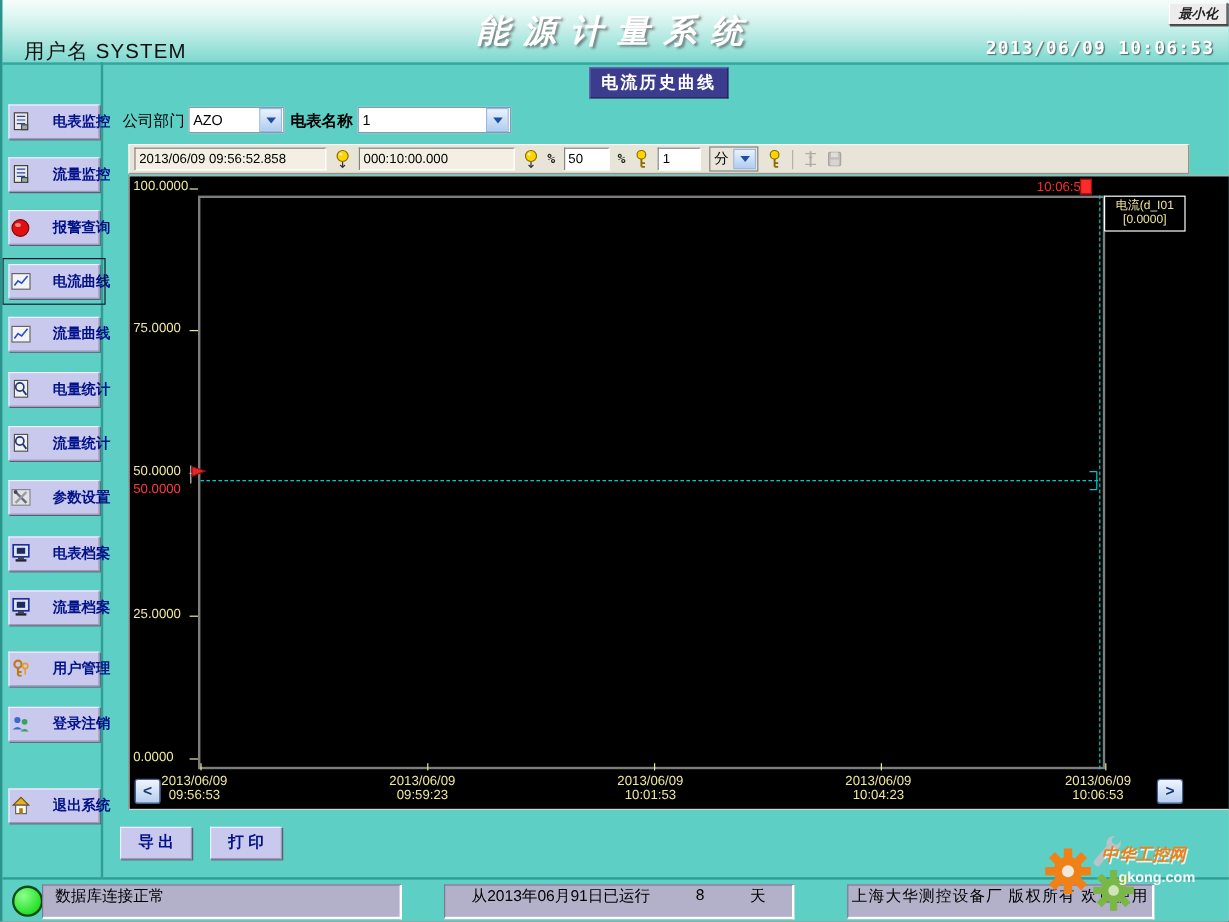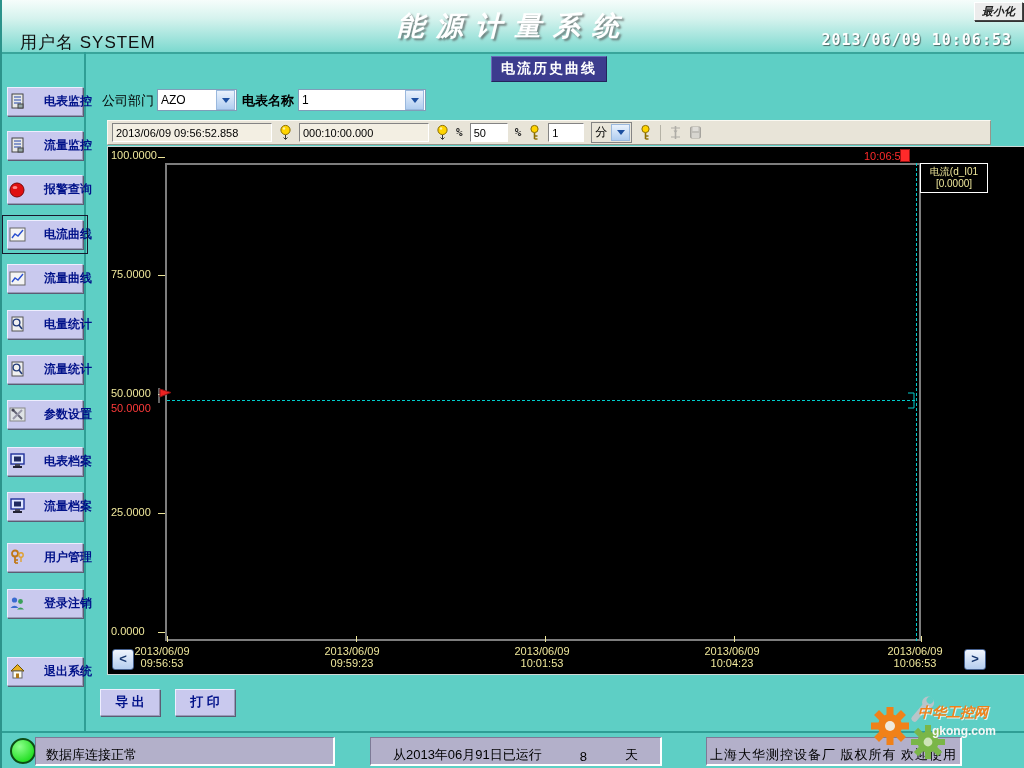--- a/index.html
+++ b/index.html
@@ -87,21 +87,21 @@
   
   .action-btn{ position:absolute; top:689px; width:58px; height:25px; background:#c9c9ee;
                border:1px solid #9a9ab8; border-top-color:#eef; border-left-color:#eef;
                box-shadow:1px 1px 0 #5c5c74; color:#001189; font-weight:bold; font-size:13px;
                text-align:center; line-height:24px; cursor:pointer;}
   .statusbar{ position:absolute; left:0; top:731px; width:1024px; height:37px; border-top:2px solid #2f9e95;}
   .led{ position:absolute; left:8px; top:5px; width:22px; height:22px; border-radius:50%;
         background:radial-gradient(circle at 35% 30%, #8cff8c, #00d400); border:2px solid #0c4d14;}
   .sb-panel{ position:absolute; top:4px; height:26px; background:#b3b0ca; color:#000; font-size:13px;
              border:1px solid #7d7a96; border-right:2px solid #fff; border-bottom:2px solid #fff;
-             display:flex; align-items:flex-end;}
+             display:flex; align-items:flex-start;}
   .sb-run{ justify-content:center; gap:38px;}
   .sb-copy{ justify-content:center; letter-spacing:1px;}
 
   
   .watermark{ position:absolute; left:864px; top:696px; width:160px; height:72px; z-index:9; pointer-events:none;}
   .wm-t1{ position:absolute; left:52px; top:8px; color:#f08119; font-size:14px; font-weight:bold;
           font-style:italic; text-shadow:1px 1px 0 rgba(255,255,255,.8);}
   .wm-t2{ position:absolute; left:66px; top:28px; color:#f7f7f7; font-size:12px; font-weight:bold;}
   .wm-gear1{ position:absolute; left:4px; top:10px;}
   .wm-gear2{ position:absolute; left:44px; top:28px;}

